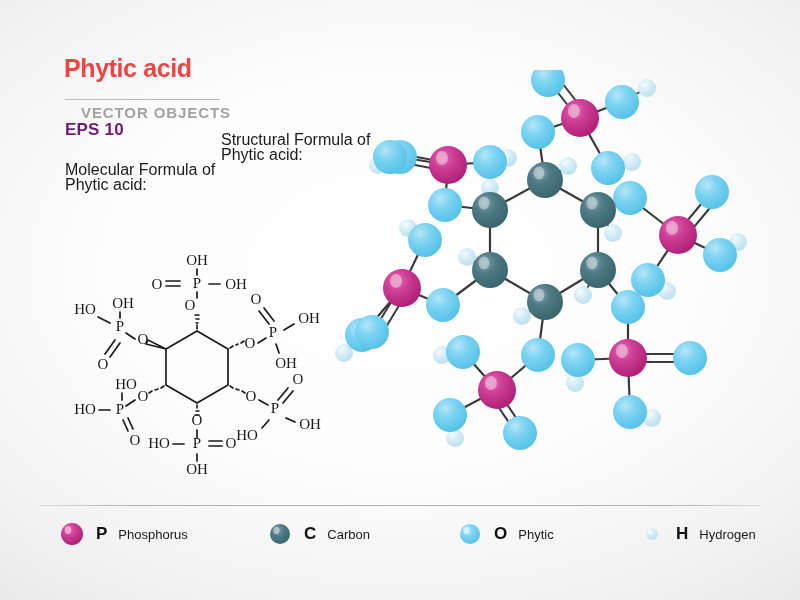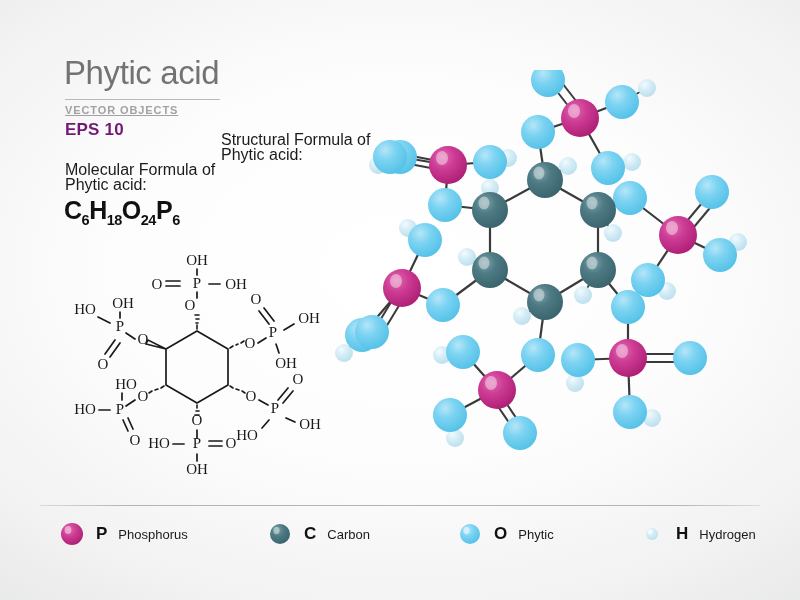--- a/index.html
+++ b/index.html
@@ -8,29 +8,29 @@
     font-family:"Liberation Sans", sans-serif;
     background:
       radial-gradient(ellipse 90% 80% at 50% 45%, #ffffff 0%, #fdfdfd 40%, #f2f2f2 72%, #e2e3e4 100%);
     position:relative;
   }
   #stage { position:absolute; inset:0; }
 
   
   .title {
     position:absolute; left:64px; top:54px;
-    font-size:33px; font-weight:normal; color:#737373; letter-spacing:-0.4px;
+    font-size:25px; font-weight:bold; color:#ef4444; letter-spacing:-0.4px;
   }
   .rule {
     position:absolute; left:65px; top:99px; width:155px; height:1px;
     background:#b9b9b9;
   }
   .vec {
-    position:absolute; left:65px; top:104px;
-    font-size:11px; font-weight:bold; color:#a2a2a2; letter-spacing:0.9px;text-decoration:underline;
+    position:absolute; left:81px; top:104px;
+    font-size:15px; font-weight:bold; color:#a2a2a2; letter-spacing:0.9px;
   }
   .eps {
     position:absolute; left:65px; top:120px;
     font-size:17px; font-weight:bold; color:#701a75; letter-spacing:0.2px;
   }
   .molcap {
     position:absolute; left:65px; top:162px;
     font-size:16px; color:#1b1b1b; line-height:15px; width:160px;
   }
   .formula {
@@ -84,23 +84,20 @@
   <div class="title">Phytic acid</div>
   <div class="rule"></div>
   <div class="vec">VECTOR OBJECTS</div>
   <div class="eps">EPS 10</div>
 
   <div class="molcap">
     <span>Molecular Formula of</span><br>
     <span>Phytic acid:</span>
   </div>
 
-  <div class="formula">
-    <span>C</span><sub>6</sub><span>H</span><sub>18</sub><span>O</span><sub>24</sub><span>P</span><sub>6</sub>
-  </div>
 
   <div class="structcap">
     <span>Structural  Formula of</span><br>
     <span>Phytic acid:</span>
   </div>
 
   <svg id="skeletal" width="275" height="235" viewBox="0 0 275 235">
     <g stroke-width="1.7" stroke-linecap="round">
 
       <polygon points="137,83 168,101 168,137 137,155 106,137 106,101"></polygon>

